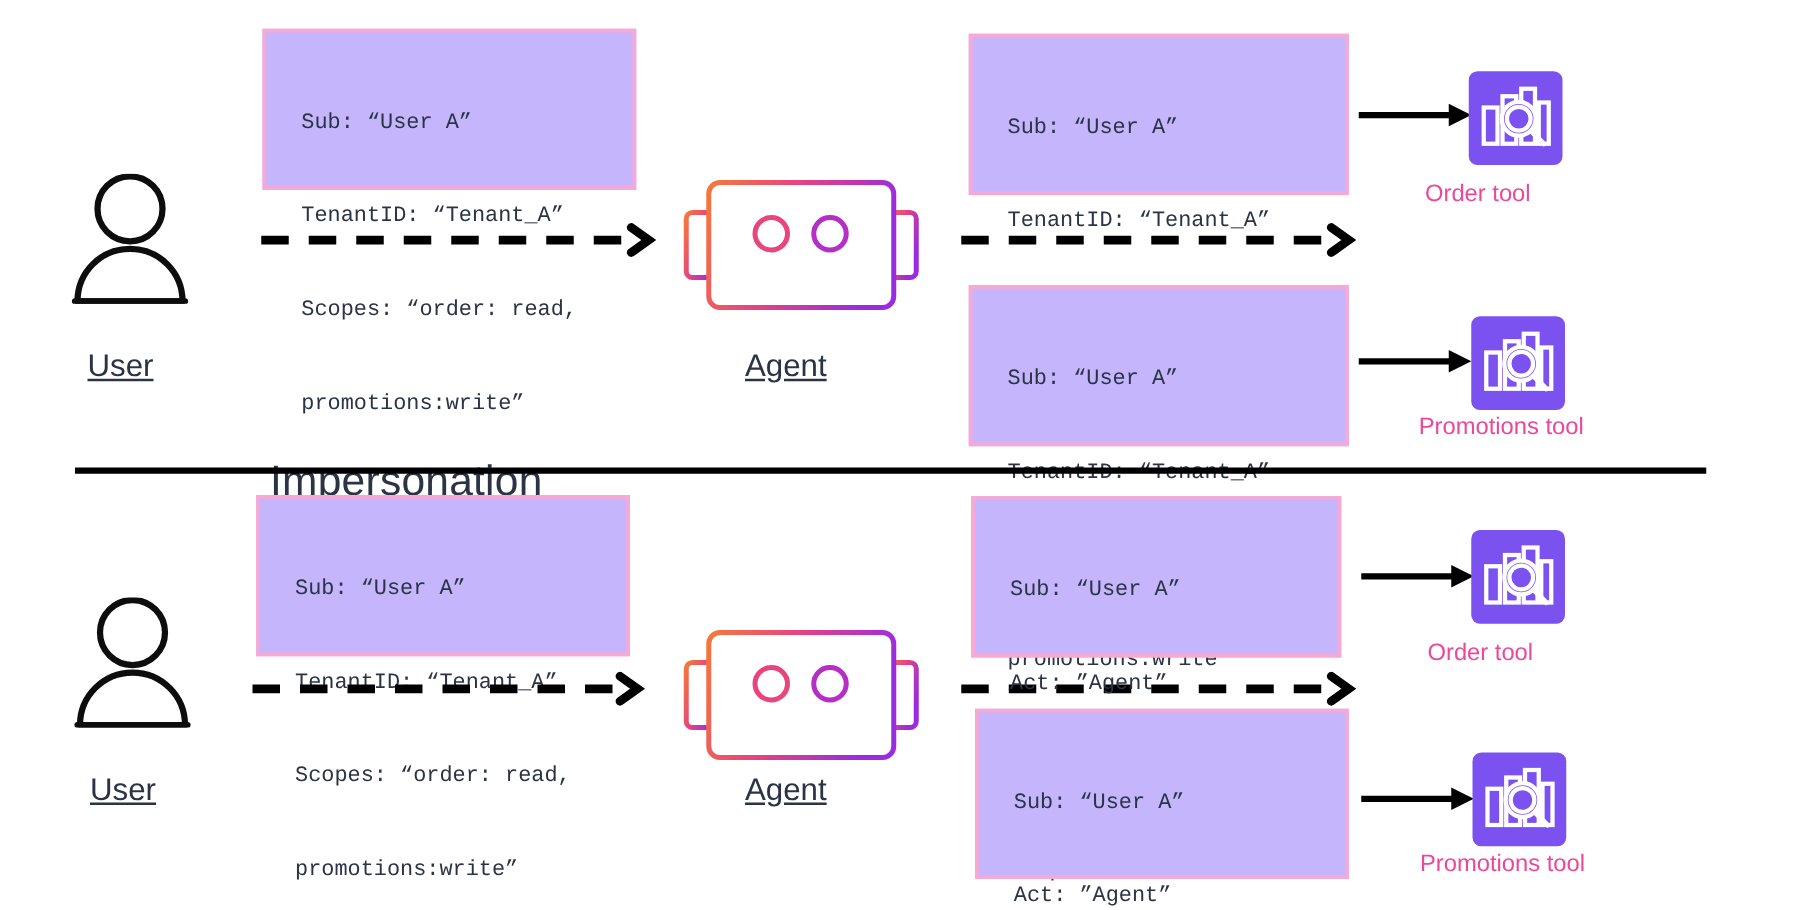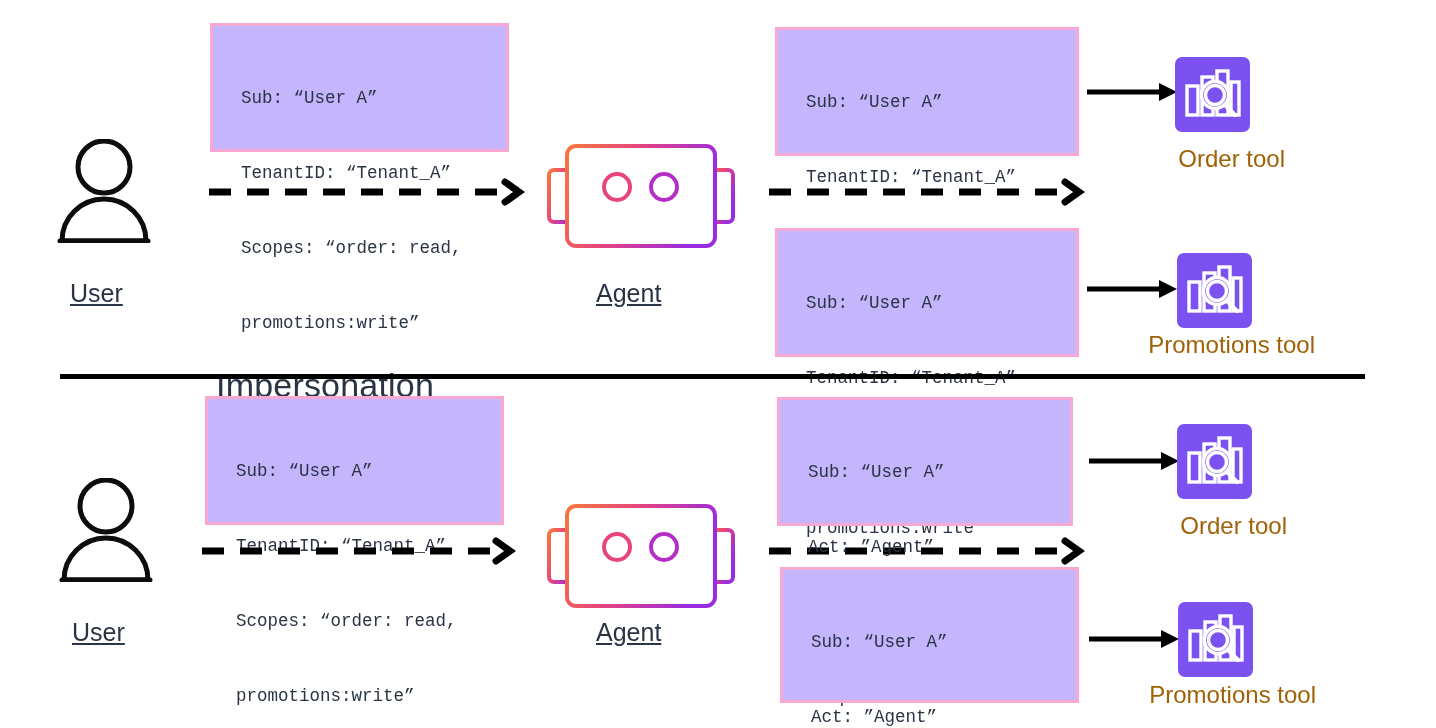--- a/index.html
+++ b/index.html
@@ -50,24 +50,24 @@
   
   .actor-label{
     position:absolute;
     font-size:25px;
     color:#2b3445;
     white-space:nowrap;
     text-decoration:underline;
   }
   .tool-label{
     position:absolute;
-    font-size:24px;
-    color:#a16207;
+    font-size:19px;
+    color:#ec4899;
     white-space:nowrap;
-    text-align:right;
+    text-align:left;
   }
 
   
   .user-icon{position:absolute;}
 
   
   .agent-icon{position:absolute;}
 
   
   .tool-tile{

